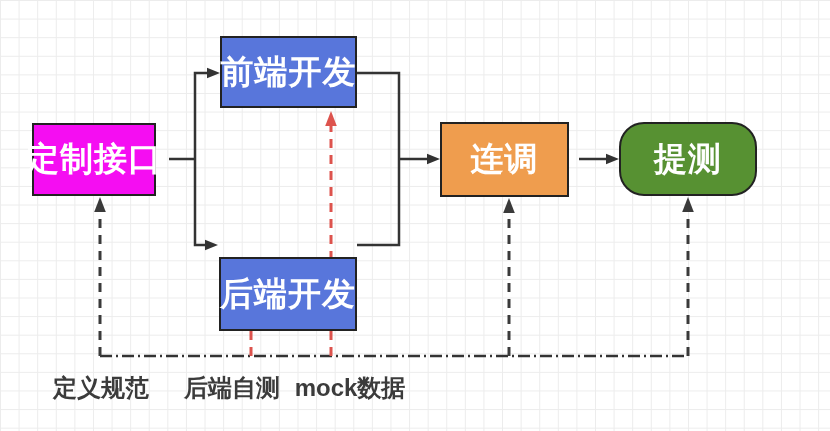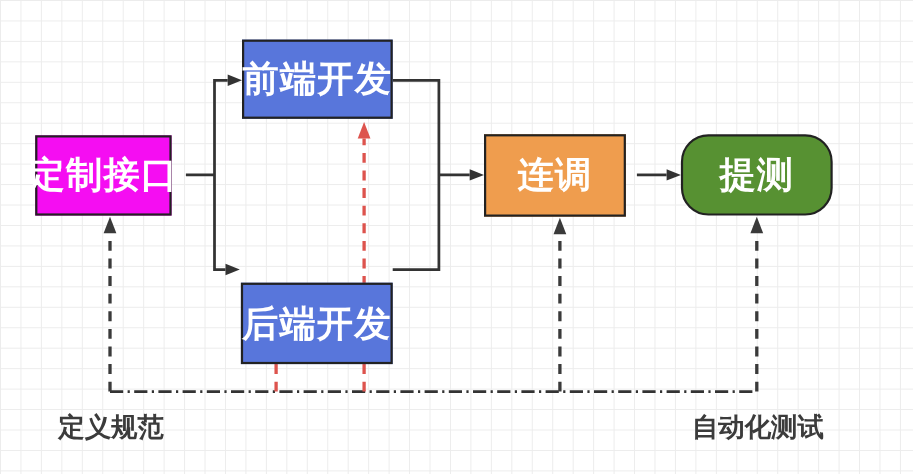--- a/index.html
+++ b/index.html
@@ -105,15 +105,16 @@
 
   <div class="node node-joint-debug" style="background-color: rgb(239, 157, 78);">
     <span>连调</span>
   </div>
 
   <div class="node node-submit-test" style="background-color: rgb(87, 145, 50); border-radius: 25px;">
     <span>提测</span>
   </div>
 
   <div class="annotation ann-define-spec">定义规范</div>
-  <div class="annotation ann-automated-test">自动化测试</div>
+  <div class="annotation ann-backend-selftest">后端自测</div>
+  <div class="annotation ann-mock-data">mock数据</div>
 
 </div>
 
 </body></html>

